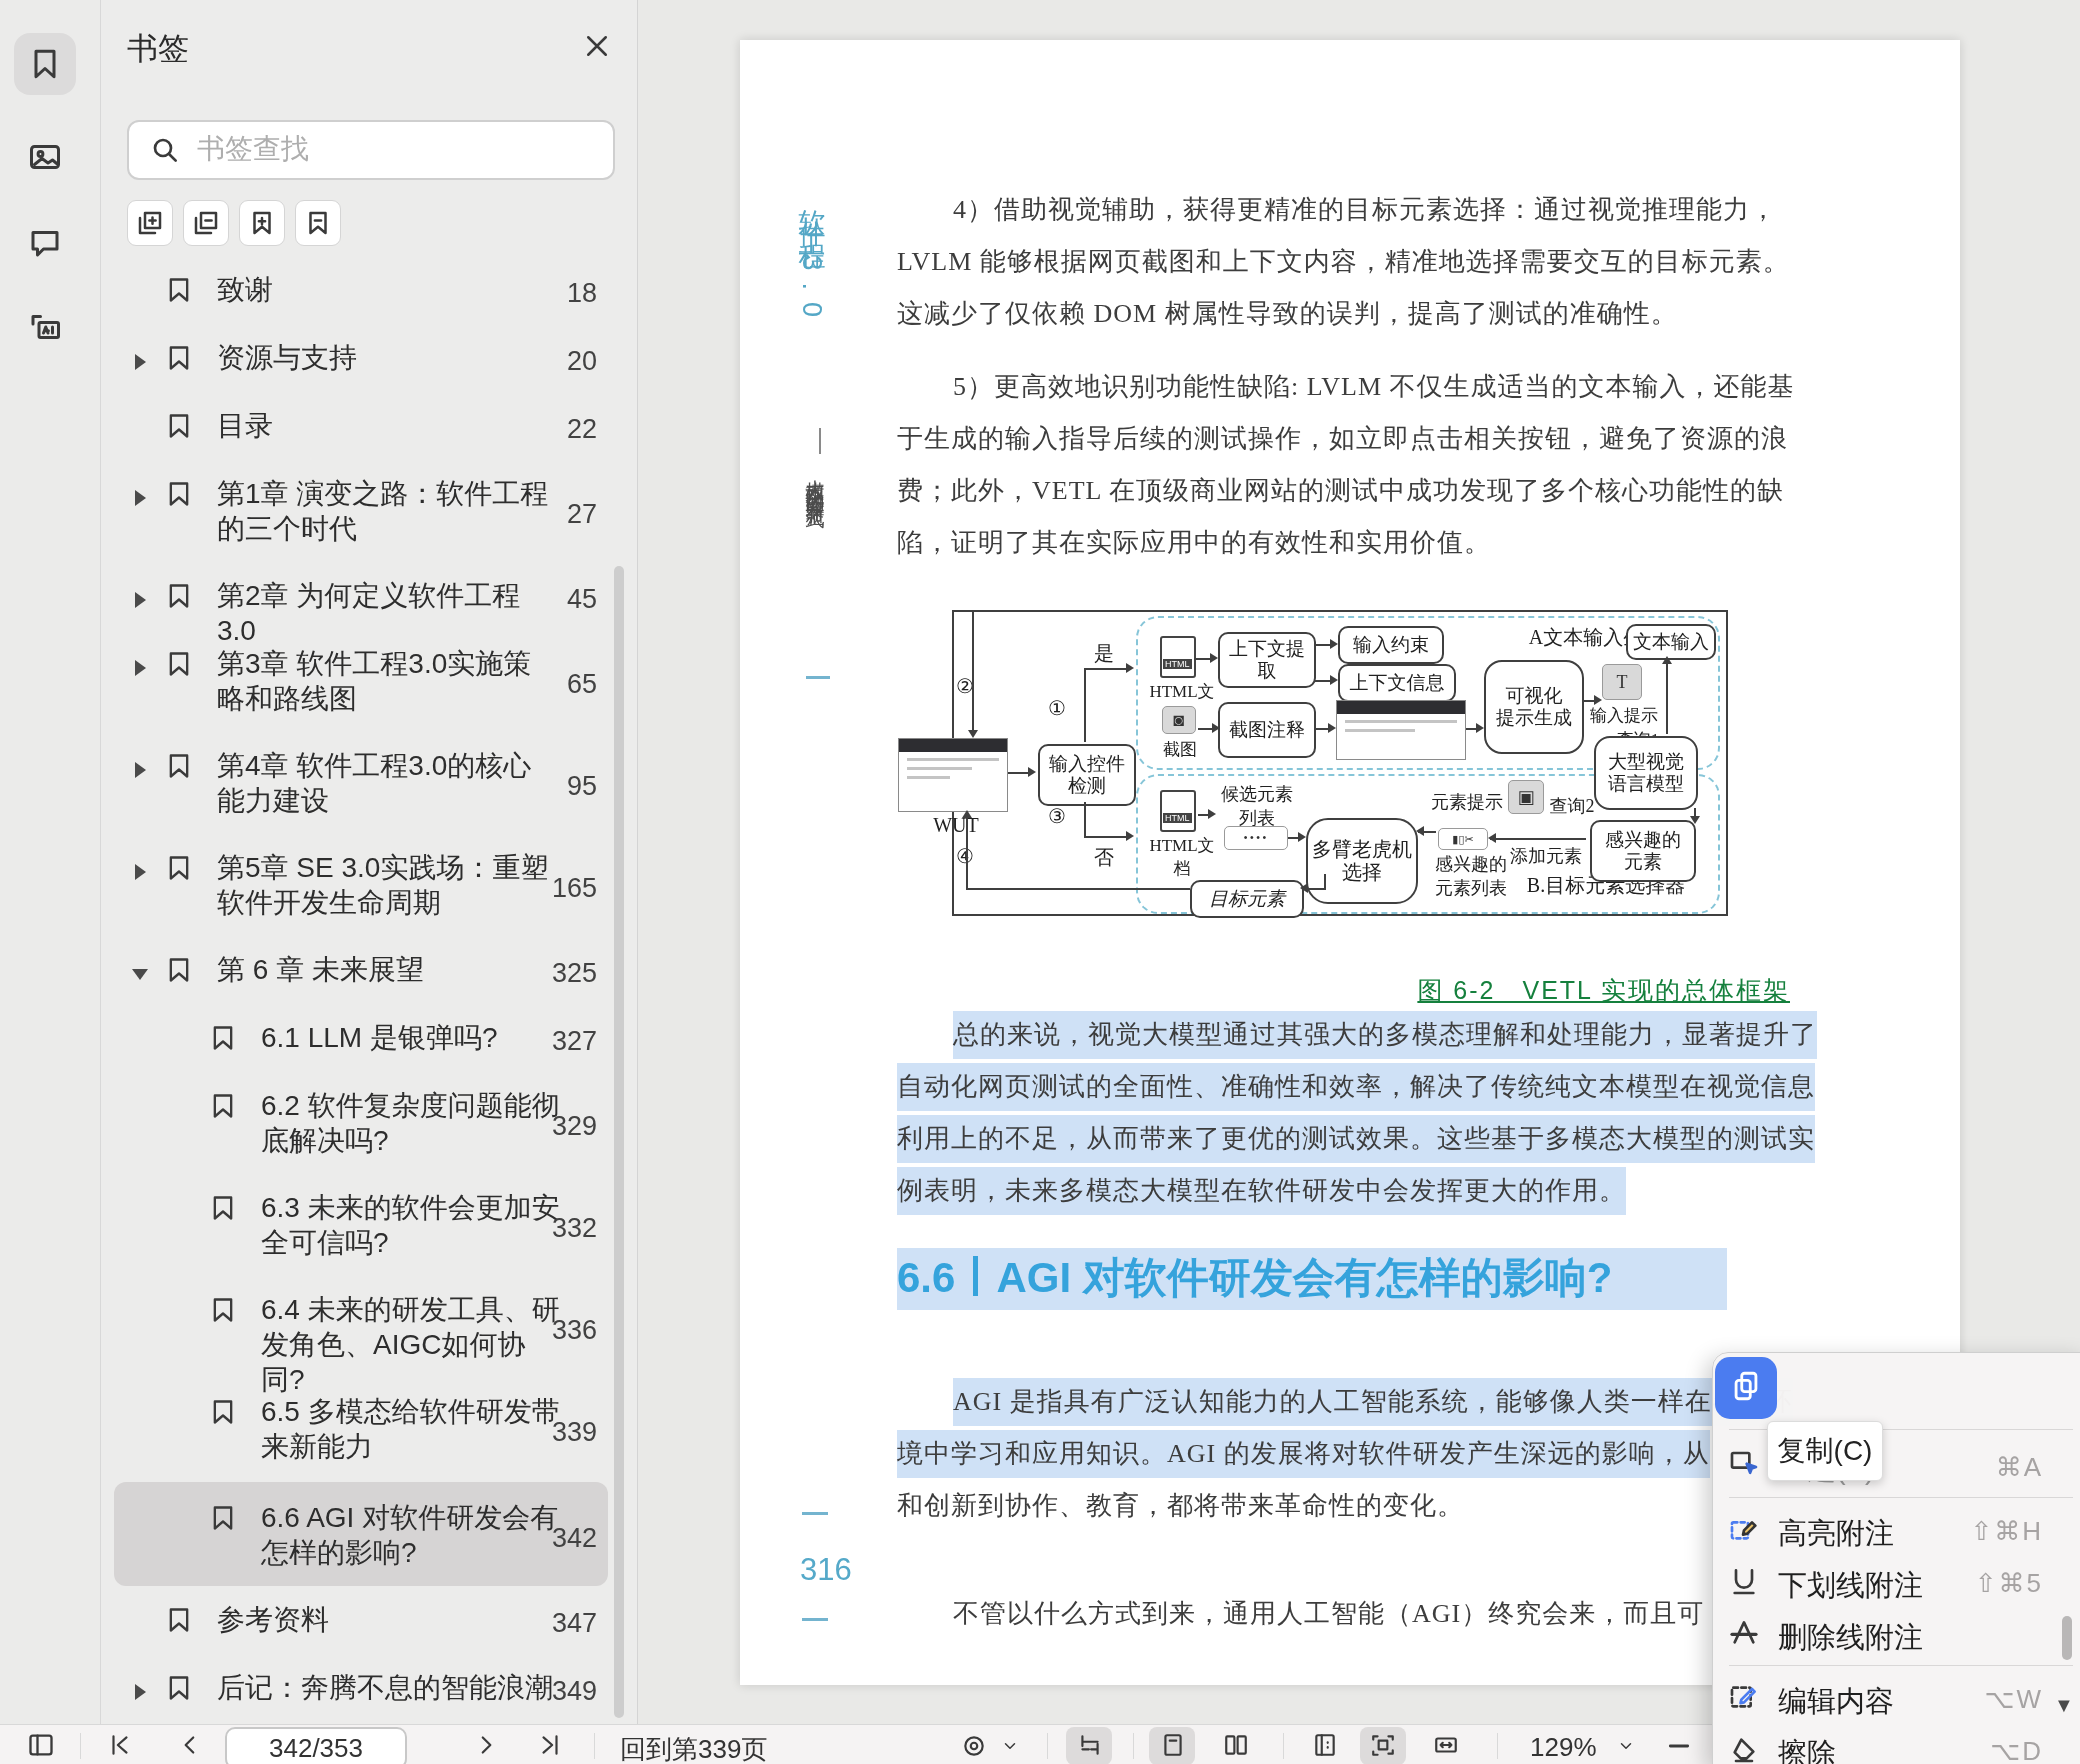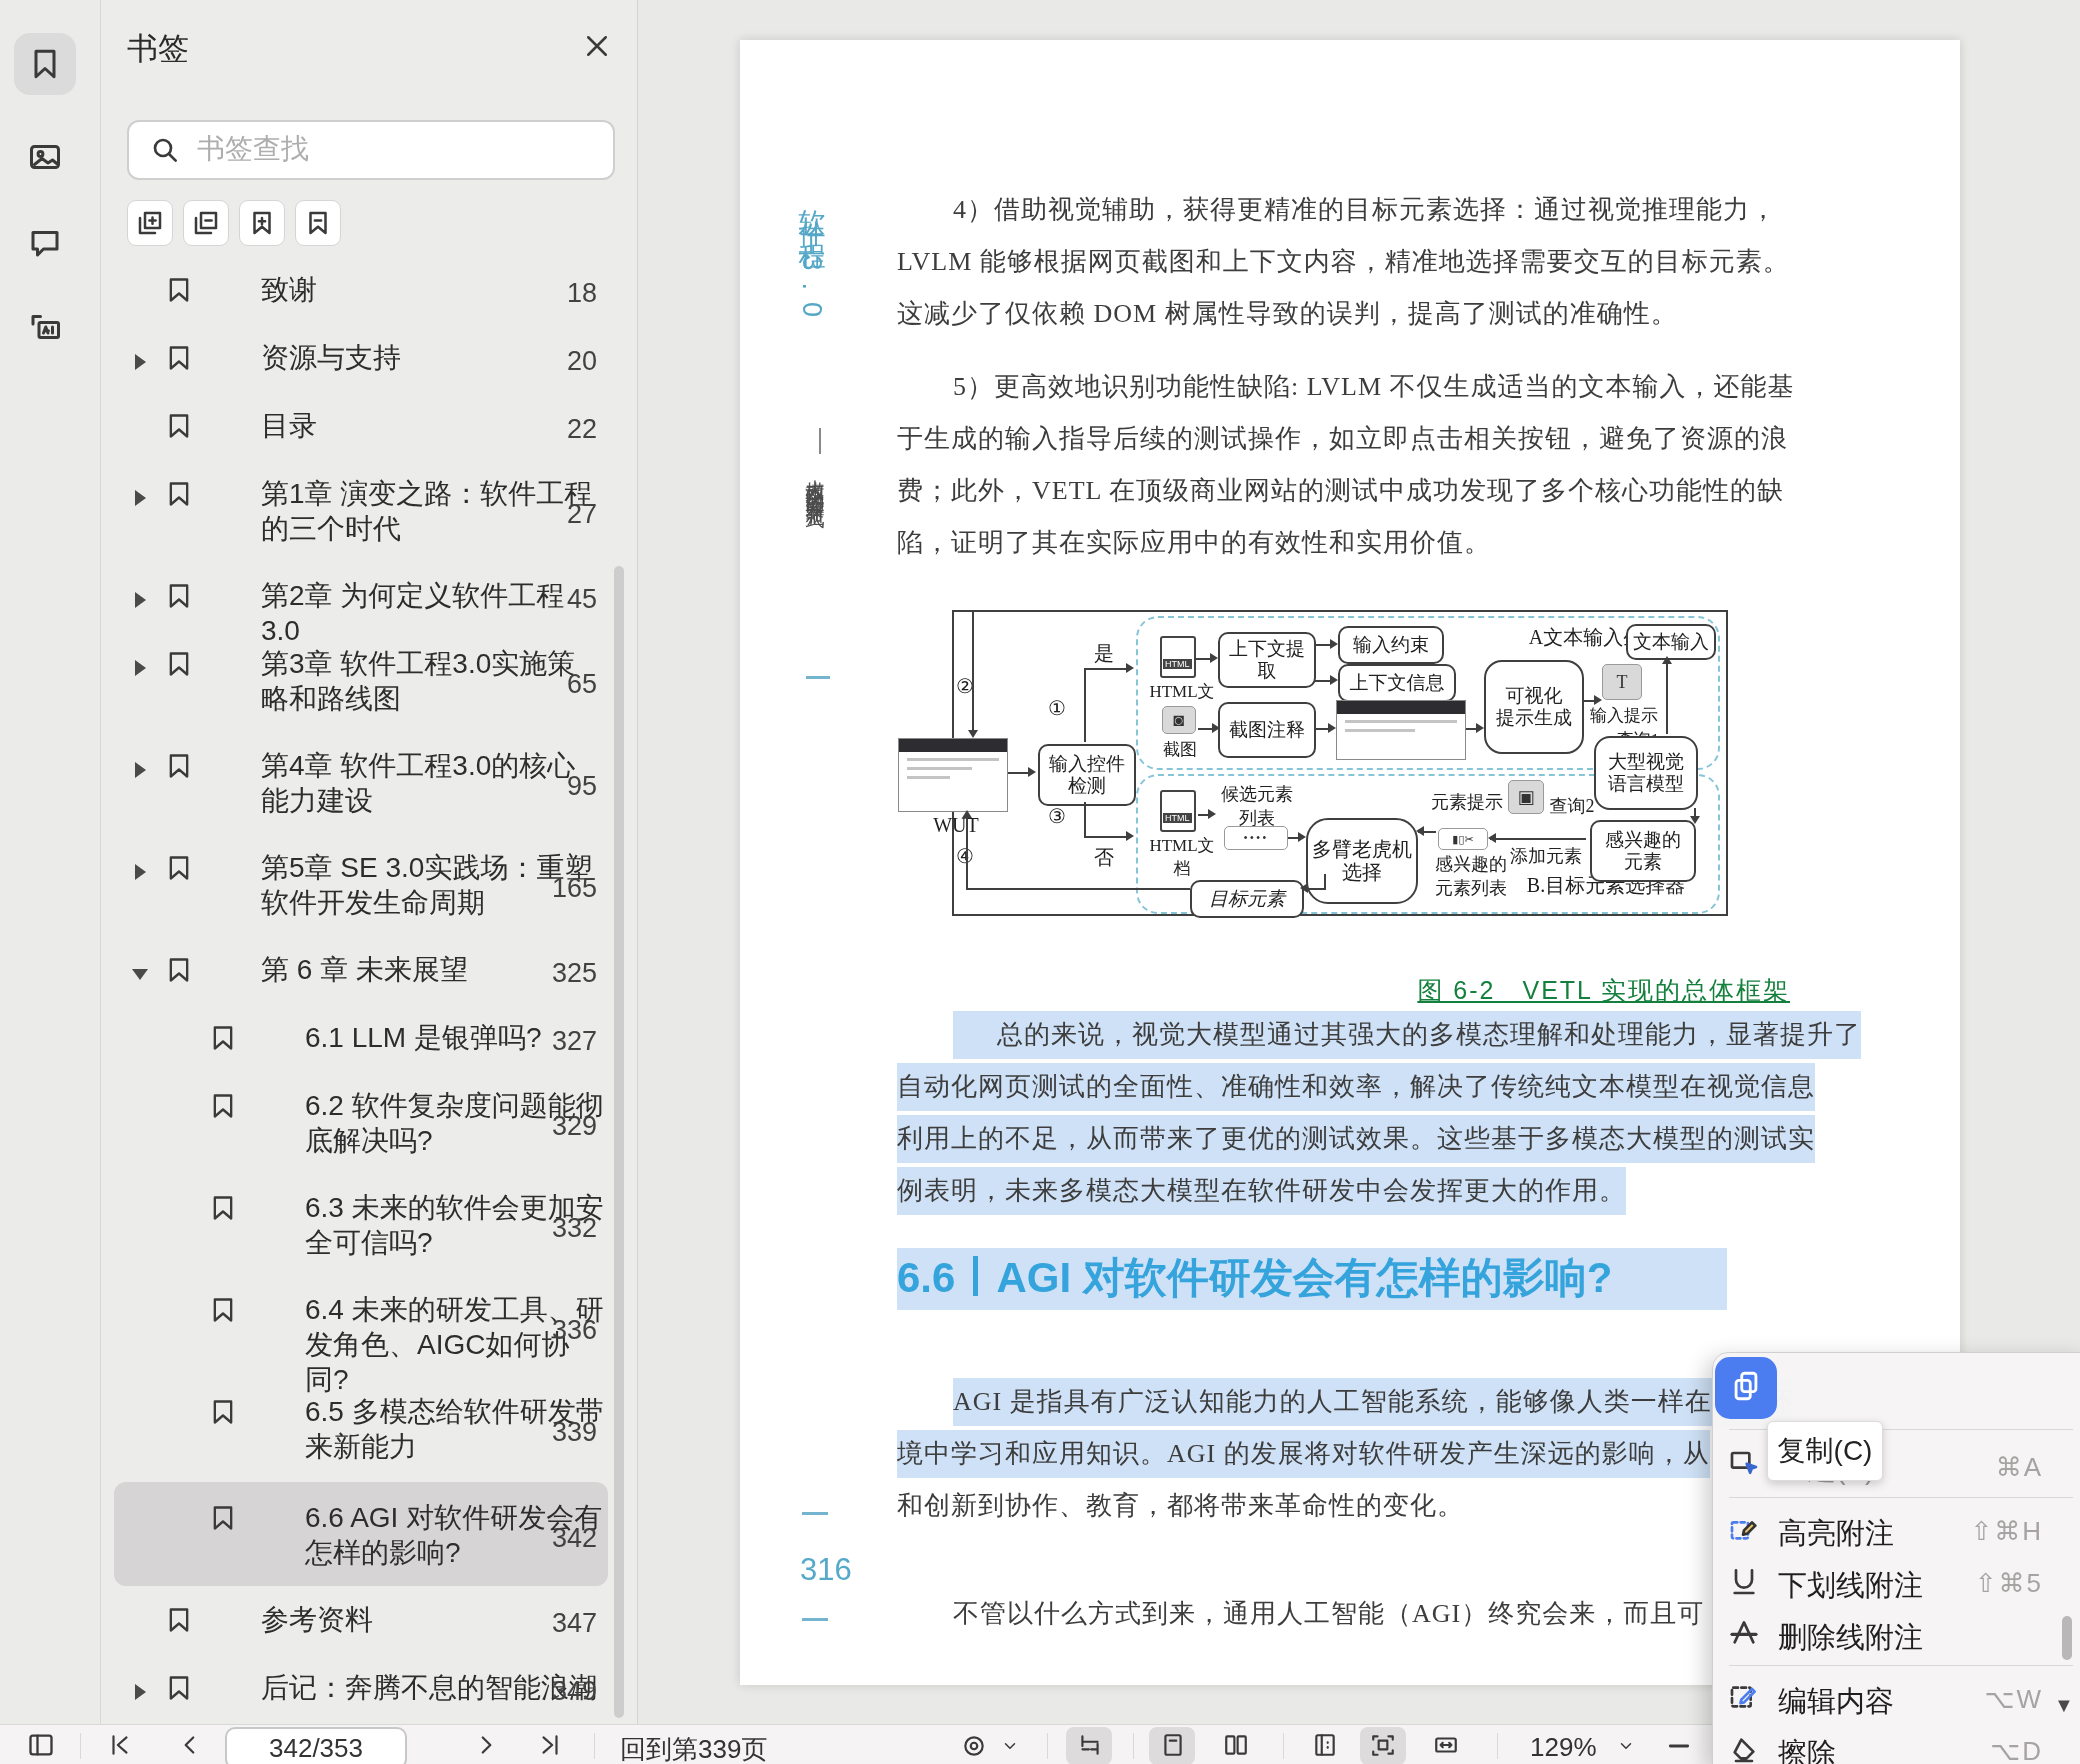--- a/index.html
+++ b/index.html
@@ -23,21 +23,21 @@
   #sb-search input::placeholder{color:#aeaeae;}
   .sb-act{top:200px;width:44px;height:44px;background:#fff;border:1px solid #d5d5d5;border-radius:9px;
       display:flex;align-items:center;justify-content:center;}
   .bm{left:0;width:512px;}
   .bm .tri-r{position:absolute;left:34px;top:24px;width:0;height:0;border-style:solid;
       border-width:8px 0 8px 11px;border-color:transparent transparent transparent #4a4a4a;}
   .bm .tri-d{position:absolute;left:31px;top:27px;width:0;height:0;border-style:solid;
       border-width:11px 8px 0 8px;border-color:#4a4a4a transparent transparent transparent;}
   .bm .flag{position:absolute;left:64px;top:14px;}
   .bm.lv1 .flag{left:108px;}
-  .bm .lbl{position:absolute;left:116px;top:10px;width:336px;font-size:28px;line-height:35px;color:#2d2d2d;margin-left:44px;}
+  .bm .lbl{position:absolute;left:116px;top:10px;width:336px;font-size:28px;line-height:35px;color:#2d2d2d;}
   .bm.lv1 .lbl{left:160px;width:306px;}
   .bm .pg{position:absolute;left:420px;top:50%;transform:translateY(-50%);width:76px;text-align:right;
       font-size:27px;color:#424242;}
   #sel-row-bg{left:13px;top:1482px;width:494px;height:104px;background:#d6d4d4;border-radius:12px;}
   #sb-scroll{left:513px;top:566px;width:10px;height:1152px;background:#cdcdcd;border-radius:5px;}
 
   
   #viewer{left:638px;top:0;width:1442px;height:1724px;background:#e9e9e7;}
   #pdfpage{left:102px;top:40px;width:1220px;height:1645px;background:#fff;box-shadow:0 0 10px rgba(0,0,0,.14);}
   .ln{position:absolute;white-space:nowrap;font-family:"Liberation Serif","DejaVu Serif",serif;
@@ -485,21 +485,21 @@
 元素</div>
         <div class="vline" style="left:744px;top:204px;height:10px;"></div>
           <div class="ah-d" style="left:740px;top:212px;"></div>
         <div class="fbox" style="left:240px;top:276px;width:110px;height:34px;font-style:italic;">目标元素</div>
         <div class="hline" style="left:352px;top:284px;width:24px;"></div>
           <div class="ah-l" style="left:350px;top:279px;"></div>
         <div class="vline" style="left:374px;top:270px;height:16px;"></div>
       </div>
       <div id="caption" class="abs">图 6-2　VETL 实现的总体框架</div>
 
-      <div class="ln hl" style="left:213px;top:971px;padding-left:44px;">总的来说，视觉大模型通过其强大的多模态理解和处理能力，显著提升了</div>
+      <div class="ln hl" style="left:213px;top:971px;">总的来说，视觉大模型通过其强大的多模态理解和处理能力，显著提升了</div>
       <div class="ln hl" style="left:157px;top:1023px;">自动化网页测试的全面性、准确性和效率，解决了传统纯文本模型在视觉信息</div>
       <div class="ln hl" style="left:157px;top:1075px;">利用上的不足，从而带来了更优的测试效果。这些基于多模态大模型的测试实</div>
       <div class="ln hl" style="left:157px;top:1127px;">例表明，未来多模态大模型在软件研发中会发挥更大的作用。</div>
 
       <div id="heading-bg" class="abs"></div>
       <div id="heading" class="abs">
         <span>6.6</span><span class="hbar"></span><span>AGI 对软件研发会有怎样的影响?</span>
       </div>
 
       <div class="ln hl" style="left:213px;top:1338px;">AGI 是指具有广泛认知能力的人工智能系统，能够像人类一样在各种环</div>

